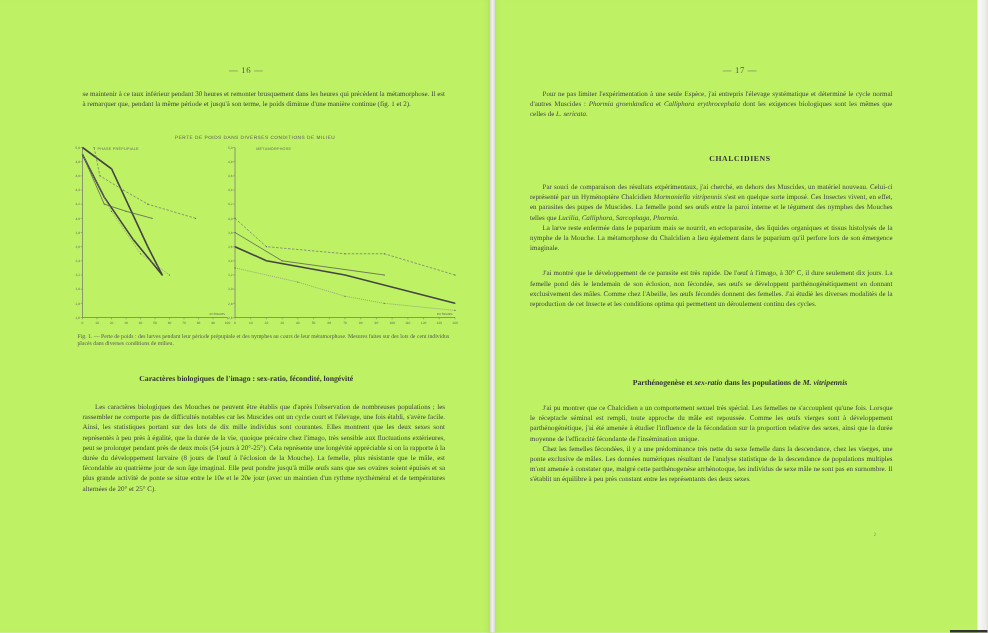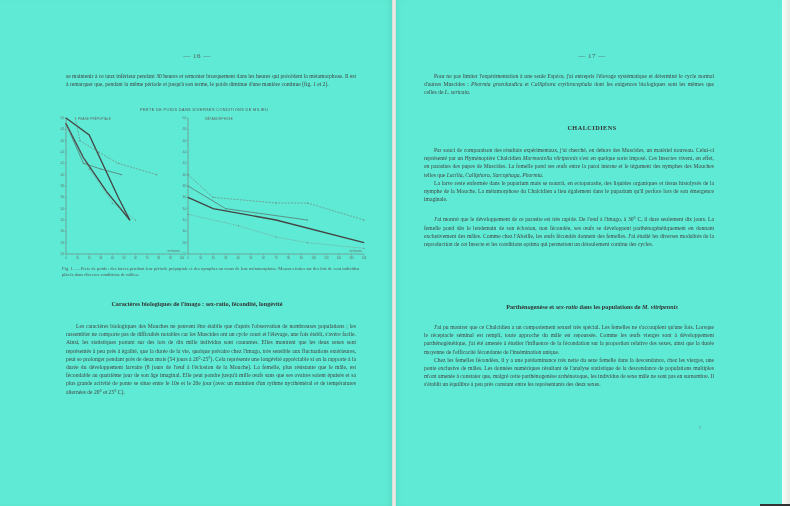--- a/index.html
+++ b/index.html
@@ -1,18 +1,18 @@
 <!DOCTYPE html>
 <html><head>
 <meta charset="utf-8">
 <style>
   html, body { margin:0; padding:0; }
   body { width:790px; height:506px; overflow:hidden; background:#f4f4f2; font-family:"Liberation Serif", serif; color:#3a3a3a; position:relative; }
   .spread { position:absolute; left:0; top:0; width:790px; height:506px; display:flex; }
-  .page { position:relative; height:506px; background:#5eead4; }
+  .page { position:relative; height:506px; background:#bef264; }
   .page.left { width:394px; box-shadow: inset -6px 0 8px -6px rgba(0,0,0,0.18); }
   .page.right { width:396px; box-shadow: inset 6px 0 8px -6px rgba(0,0,0,0.12); }
   .gutter { position:absolute; left:392px; top:0; width:4px; height:506px; background:linear-gradient(90deg,#d8d8d4,#eeeeea,#d8d8d4); }
   .pagenum { position:absolute; top:52px; width:100%; text-align:center; font-size:7px; letter-spacing:0.5px; color:#555; }
   .text { position:absolute; font-size:5.6px; line-height:8.2px; text-align:justify; color:#444; }
   .text p { margin:0; text-indent:10px; }
   .text p.noindent { text-indent:0; }
   .heading { position:absolute; width:100%; text-align:center; font-size:6.2px; font-weight:bold; color:#333; }
   .heading i { font-style:italic; }
   .caption { position:absolute; font-size:4.6px; line-height:6.4px; color:#555; }

